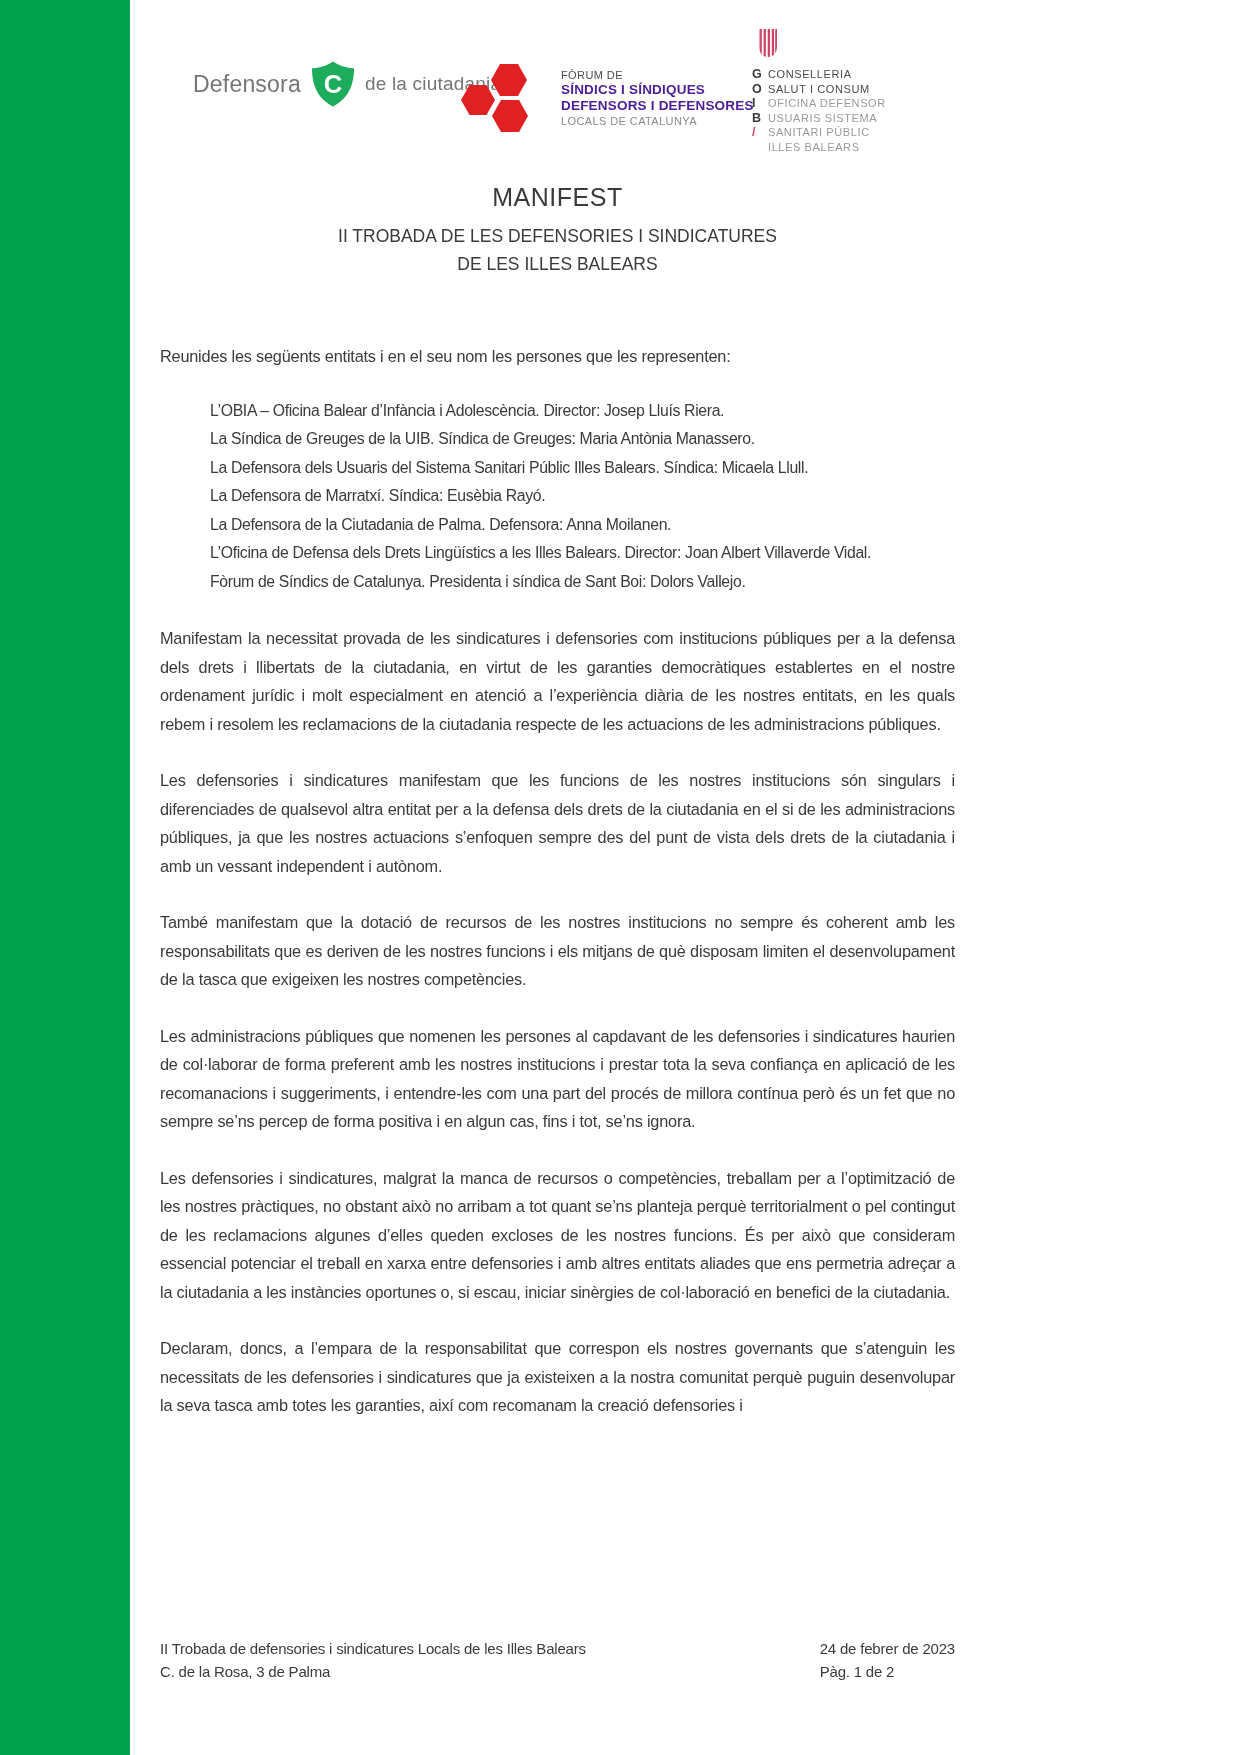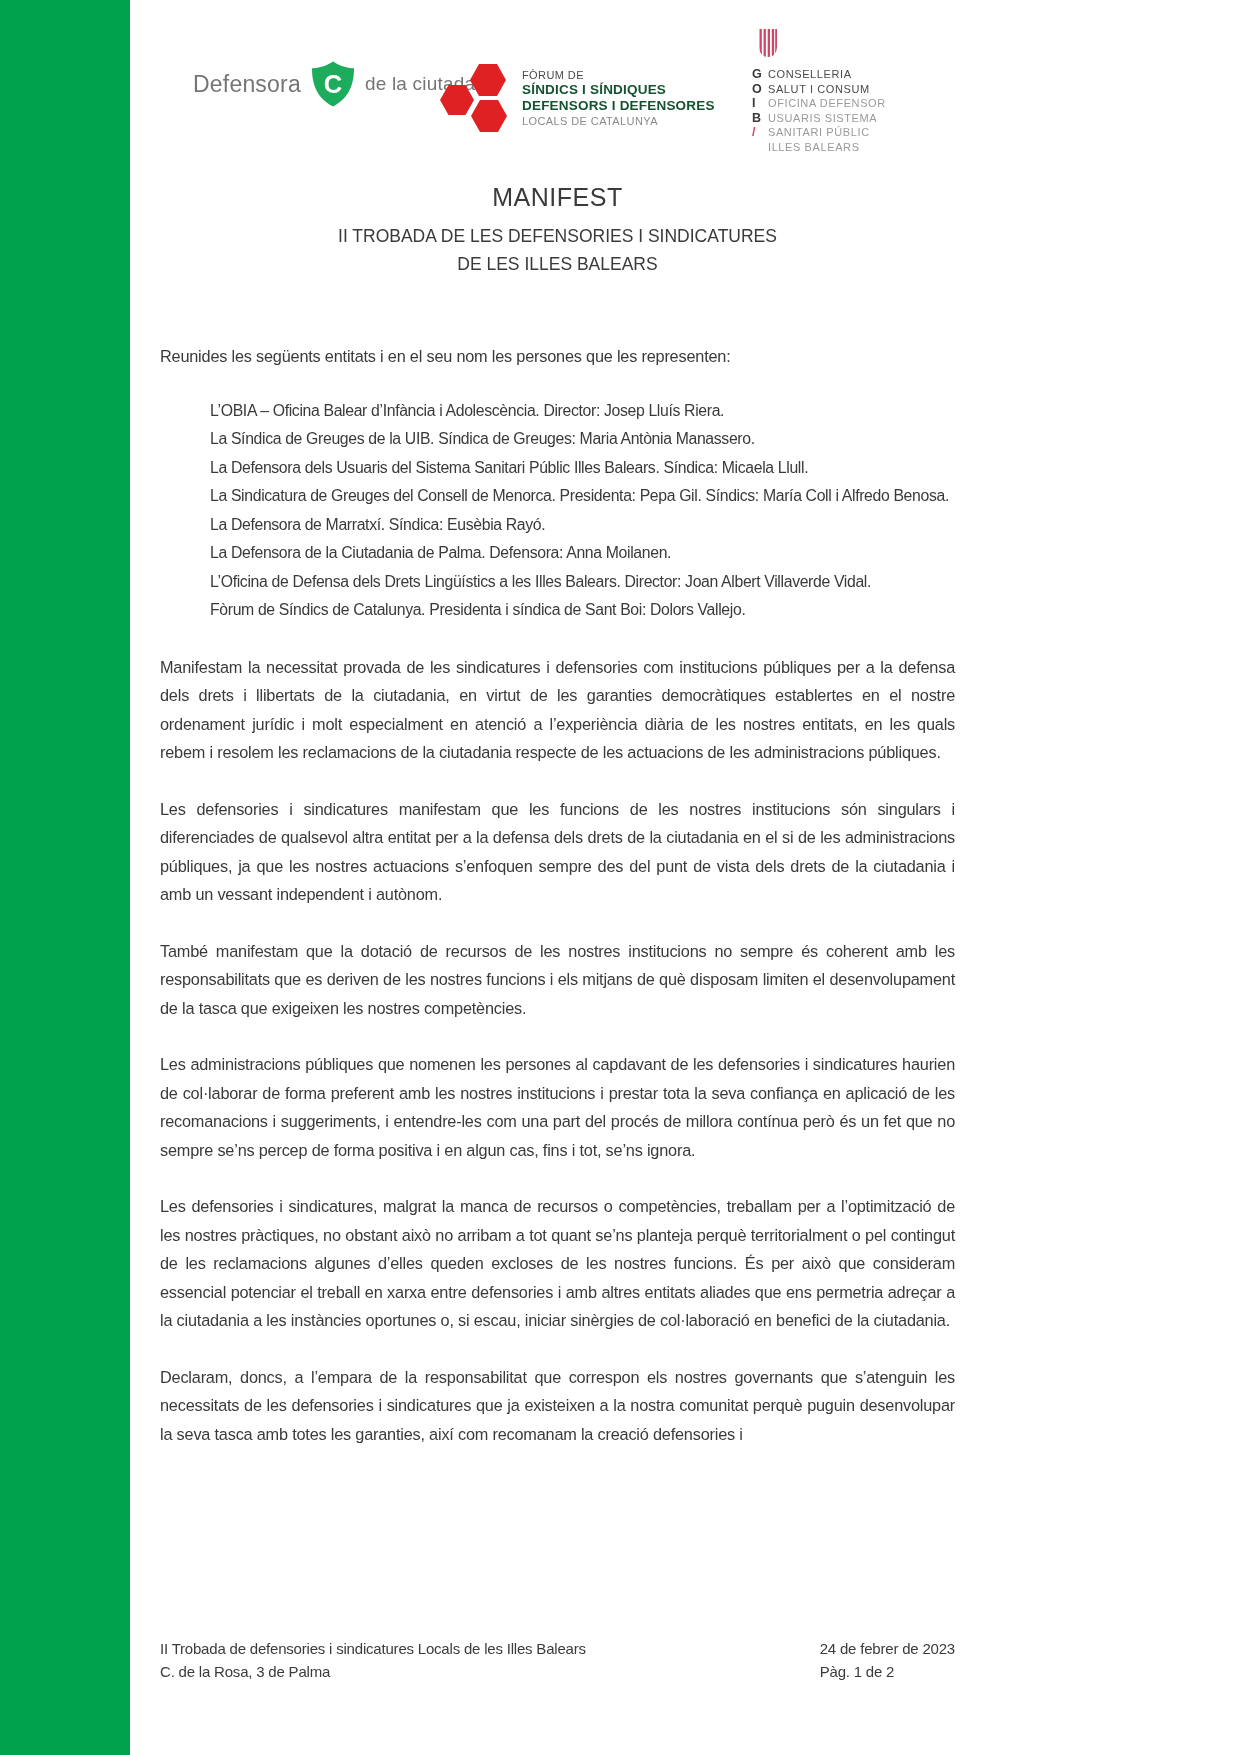--- a/index.html
+++ b/index.html
@@ -9,29 +9,29 @@
     overflow:hidden;
   }
   .green-bar{position:absolute;left:0;top:0;width:130px;height:1755px;background:#00A24E;}
 
   
   .logo-defensora{position:absolute;left:193px;top:60px;display:flex;align-items:center;gap:9px;}
   .ld-text1{font-size:23px;color:#757575;letter-spacing:.2px;}
   .ld-text2{font-size:19px;color:#757575;letter-spacing:.2px;}
   .ld-shield svg{display:block;}
 
-  .logo-forum{position:absolute;left:440px;top:62px;display:flex;gap:10px;}
+  .logo-forum{position:absolute;left:461px;top:62px;display:flex;gap:28px;}
   .hex-cluster{position:relative;width:72px;height:76px;}
   .hex{position:absolute;background:#E02124;clip-path:polygon(25% 0,75% 0,100% 50%,75% 100%,25% 100%,0 50%);}
   .hex-top{left:30px;top:2px;width:36px;height:32px;}
   .hex-left{left:0px;top:23px;width:34px;height:30px;}
   .hex-bottom{left:31px;top:38px;width:36px;height:32px;}
   .forum-text{padding-top:6px;}
   .ft-l1{font-size:11px;line-height:14px;color:#4a4a4a;letter-spacing:.4px;}
-  .ft-l2,.ft-l3{font-size:13.5px;line-height:16px;font-weight:bold;color:#14532d;letter-spacing:.2px;}
+  .ft-l2,.ft-l3{font-size:13.5px;line-height:16px;font-weight:bold;color:#4c1d95;letter-spacing:.2px;}
   .ft-l4{font-size:11px;line-height:14px;color:#8a8a8a;letter-spacing:.4px;}
 
   .logo-goib{position:absolute;left:752px;top:28px;}
   .goib-crest{margin-left:6px;}
   .goib-rows{margin-top:5px;}
   .goib-row{display:flex;align-items:baseline;line-height:14.5px;}
   .goib-letter{width:16px;font-size:12.5px;font-weight:bold;color:#3a3a3a;}
   .goib-letter.pink{color:#D14667;font-weight:bold;}
   .goib-line{font-size:11px;letter-spacing:.6px;}
   .goib-line.dark{color:#4a4a4a;}
@@ -133,21 +133,20 @@
     <h1 class="doc-title">MANIFEST</h1>
     <div class="subtitle">II TROBADA DE LES DEFENSORIES I SINDICATURES</div>
     <div class="subtitle">DE LES ILLES BALEARS</div>
 
     <p class="intro">Reunides les següents entitats i en el seu nom les persones que les representen:</p>
 
     <div class="entity-list">
       <div class="entity">L’OBIA – Oficina Balear d’Infància i Adolescència. Director: Josep Lluís Riera.</div>
       <div class="entity">La Síndica de Greuges de la UIB. Síndica de Greuges: Maria Antònia Manassero.</div>
       <div class="entity">La Defensora dels Usuaris del Sistema Sanitari Públic Illes Balears. Síndica: Micaela Llull.</div>
-      <div class="entity">La Sindicatura de Greuges del Consell de Menorca. Presidenta: Pepa Gil. Síndics: María Coll i Alfredo Benosa.</div>
       <div class="entity">La Defensora de Marratxí. Síndica: Eusèbia Rayó.</div>
       <div class="entity">La Defensora de la Ciutadania de Palma. Defensora: Anna Moilanen.</div>
       <div class="entity">L’Oficina de Defensa dels Drets Lingüístics a les Illes Balears. Director: Joan Albert Villaverde Vidal.</div>
       <div class="entity">Fòrum de Síndics de Catalunya. Presidenta i síndica de Sant Boi: Dolors Vallejo.</div>
     </div>
 
     <p class="body-par">Manifestam la necessitat provada de les sindicatures i defensories com institucions públiques per a la defensa dels drets i llibertats de la ciutadania, en virtut de les garanties democràtiques establertes en el nostre ordenament jurídic i molt especialment en atenció a l’experiència diària de les nostres entitats, en les quals rebem i resolem les reclamacions de la ciutadania respecte de les actuacions de les administracions públiques.</p>
     <p class="body-par">Les defensories i sindicatures manifestam que les funcions de les nostres institucions són singulars i diferenciades de qualsevol altra entitat per a la defensa dels drets de la ciutadania en el si de les administracions públiques, ja que les nostres actuacions s’enfoquen sempre des del punt de vista dels drets de la ciutadania i amb un vessant independent i autònom.</p>
     <p class="body-par">També manifestam que la dotació de recursos de les nostres institucions no sempre és coherent amb les responsabilitats que es deriven de les nostres funcions i els mitjans de què disposam limiten el desenvolupament de la tasca que exigeixen les nostres competències.</p>
     <p class="body-par">Les administracions públiques que nomenen  les persones al capdavant de les defensories i sindicatures haurien de col·laborar de forma preferent amb les nostres institucions i prestar tota la seva confiança en aplicació de les recomanacions i suggeriments, i entendre-les com una part del procés de millora contínua però és un fet que no sempre se’ns percep de forma positiva i en algun cas, fins i tot, se’ns ignora.</p>

